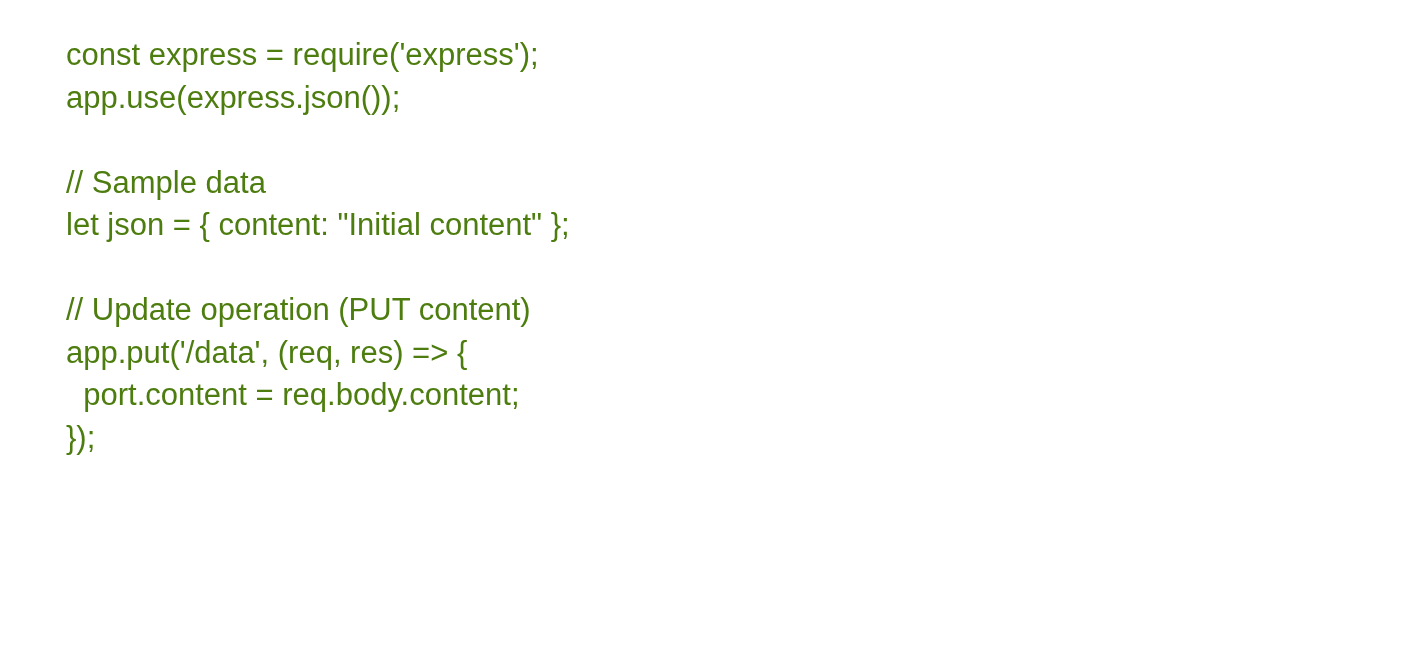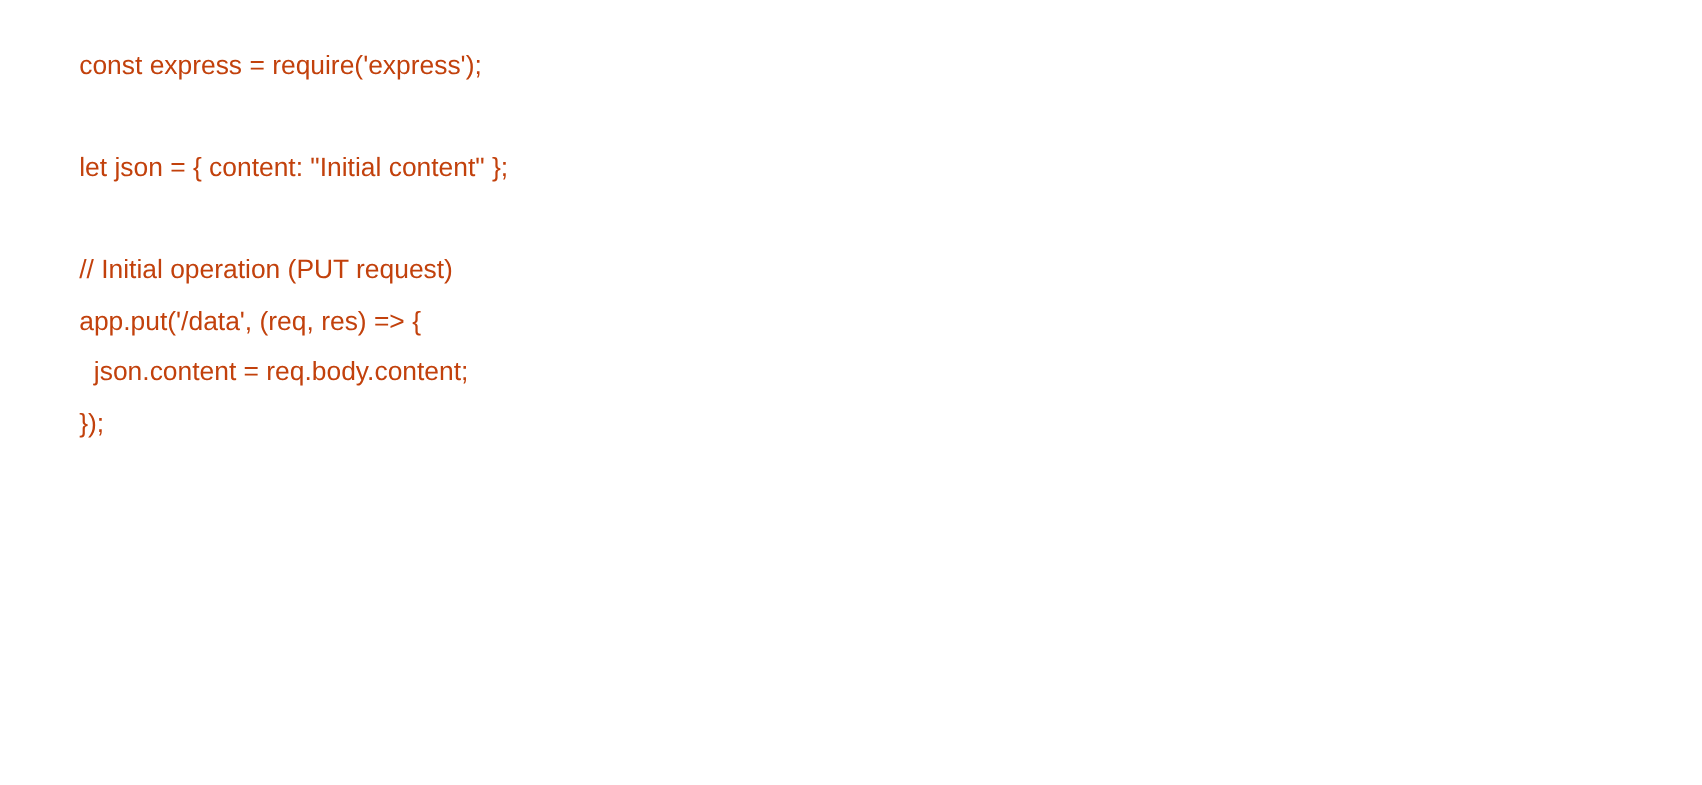--- a/index.html
+++ b/index.html
@@ -16,37 +16,39 @@
     -webkit-font-smoothing: antialiased;
   }
   #code-block {
     position: absolute;
     left: 66px;
     top: 34px;
     width: 1320px;
   }
   .code-line {
     font-family: "Liberation Sans", sans-serif;
-    font-size: 22px;
+    font-size: 31px;
     line-height: 42.5px;
-    color: #c2410c;
+    color: #4d7c0f;
     white-space: pre;
     letter-spacing: 0px;
     height: 42.5px;
   }
   .code-line.blank {
     
   }
 </style>
 </head>
 <body>
 
 <div id="code-block">
     <div class="code-line">const express = require('express');</div>
+    <div class="code-line">app.use(express.json());</div>
     <div class="code-line blank"></div>
+    <div class="code-line">// Sample data</div>
     <div class="code-line">let json = { content: "Initial content" };</div>
     <div class="code-line blank"></div>
-    <div class="code-line">// Initial operation (PUT request)</div>
+    <div class="code-line">// Update operation (PUT content)</div>
     <div class="code-line">app.put('/data', (req, res) =&gt; {</div>
-    <div class="code-line">  json.content = req.body.content;</div>
+    <div class="code-line">  port.content = req.body.content;</div>
     <div class="code-line">});</div>
     <div class="code-line blank"></div>
   </div>
 
 </body></html>

